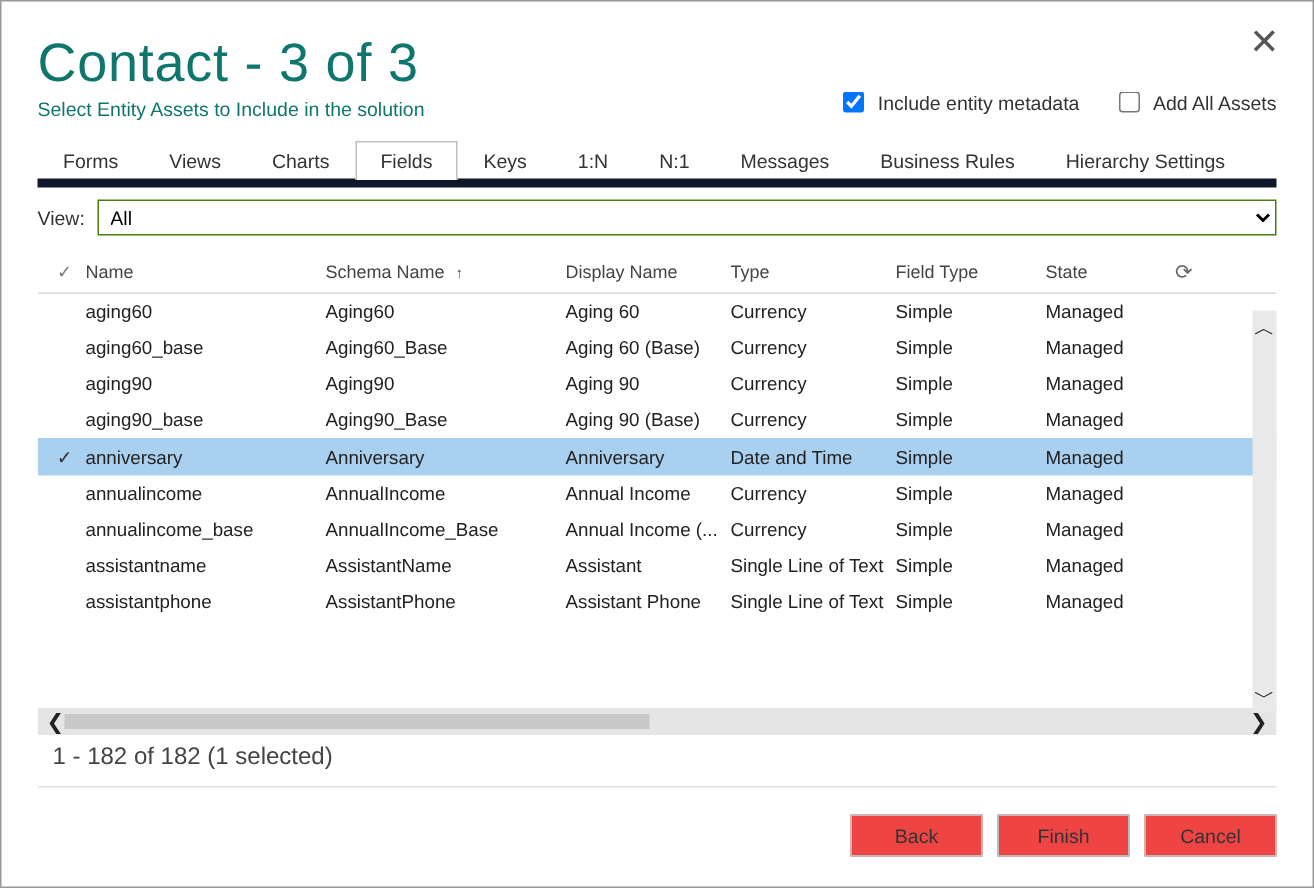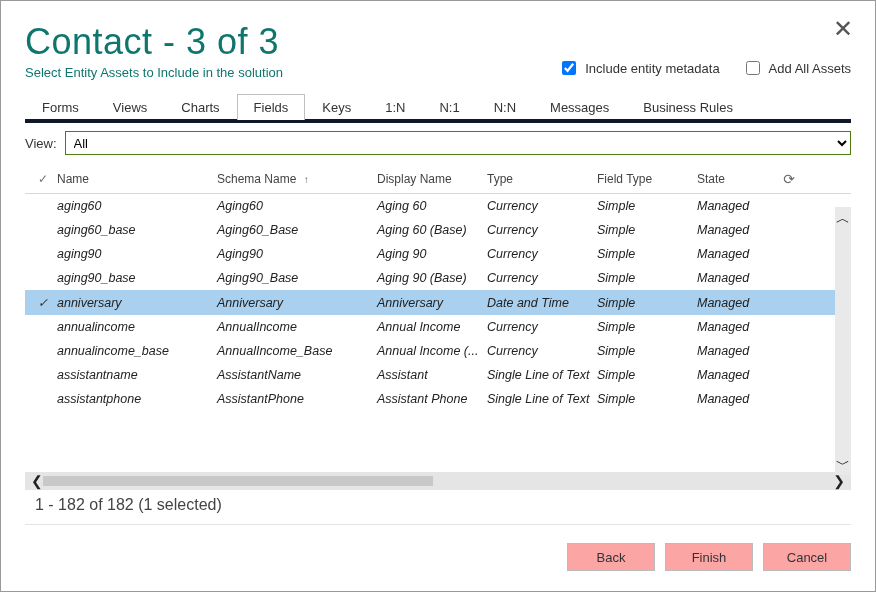--- a/index.html
+++ b/index.html
@@ -34,21 +34,21 @@
     display: flex; align-items: flex-end; justify-content: space-between;
     margin-top: -2px;
   }
   .asset-opts { display: flex; gap: 22px; align-items: center; font-size: 13px; margin-bottom: 2px;}
   .asset-opts label { display: flex; align-items: center; gap: 6px; cursor: pointer; }
   .asset-opts input[type=checkbox] { width: 14px; height: 14px; }
 
   .tabs {
     margin-top: 14px;
     display: flex;
-    border-bottom: 4px solid #0f172a;
+    border-bottom: 6px solid #0f172a;
   }
   .tab {
     padding: 5px 16px;
     font-size: 13px;
     color: #333;
     border: 1px solid transparent;
     border-bottom: none;
     background: transparent;
     cursor: pointer;
     margin-bottom: -1px;
@@ -80,21 +80,20 @@
     align-items: center;
   }
   .grid-head {
     padding: 6px 4px;
     font-size: 12px; color: #444; font-weight: 400;
     border-bottom: 1px solid #d8d8d8;
   }
   .grid-body {
     flex: 1;
     overflow: hidden;
-    font-style: italic;
   }
   .grid-row {
     padding: 5px 4px;
     font-size: 12.5px;
     color: #222;
     white-space: nowrap;
   }
   .grid-row.selected {
     background: #a9d0ef;
   }
@@ -131,21 +130,21 @@
     font-size: 16px; color: #444; margin-top: 6px; padding-left: 10px;
   }
 
   .footer {
     margin-top: auto;
     padding-top: 18px;
     display: flex; gap: 10px; justify-content: flex-end;
   }
   .btn {
     min-width: 88px; height: 28px;
-    border: 1px solid #bbb; background: #fca5a5;
+    border: 1px solid #bbb; background: #ef4444;
     font-size: 13px; color: #333; cursor: pointer;
   }
   .hr { border-top: 1px solid #e3e3e3; margin-top: 10px; }
 </style>
 </head>
 <body>
 
 <div class="dialog">
 
   <span class="close-x">✕</span>
@@ -169,23 +168,23 @@
 
   <div class="tabs" id="tabs">
 
   <span class="tab">Forms</span>
       <span class="tab">Views</span>
       <span class="tab">Charts</span>
       <span class="tab active">Fields</span>
       <span class="tab">Keys</span>
       <span class="tab">1:N</span>
       <span class="tab">N:1</span>
-      <span class="tab">N:N</span>
       <span class="tab">Messages</span>
       <span class="tab">Business Rules</span>
+      <span class="tab">Hierarchy Settings</span>
     </div>
 
   <div class="viewrow">
     <span>View:</span>
     <select id="view-select"><option>All</option></select>
   </div>
 
   <div class="grid">
     <div class="grid-head">
       <span class="check-col">✓</span>

